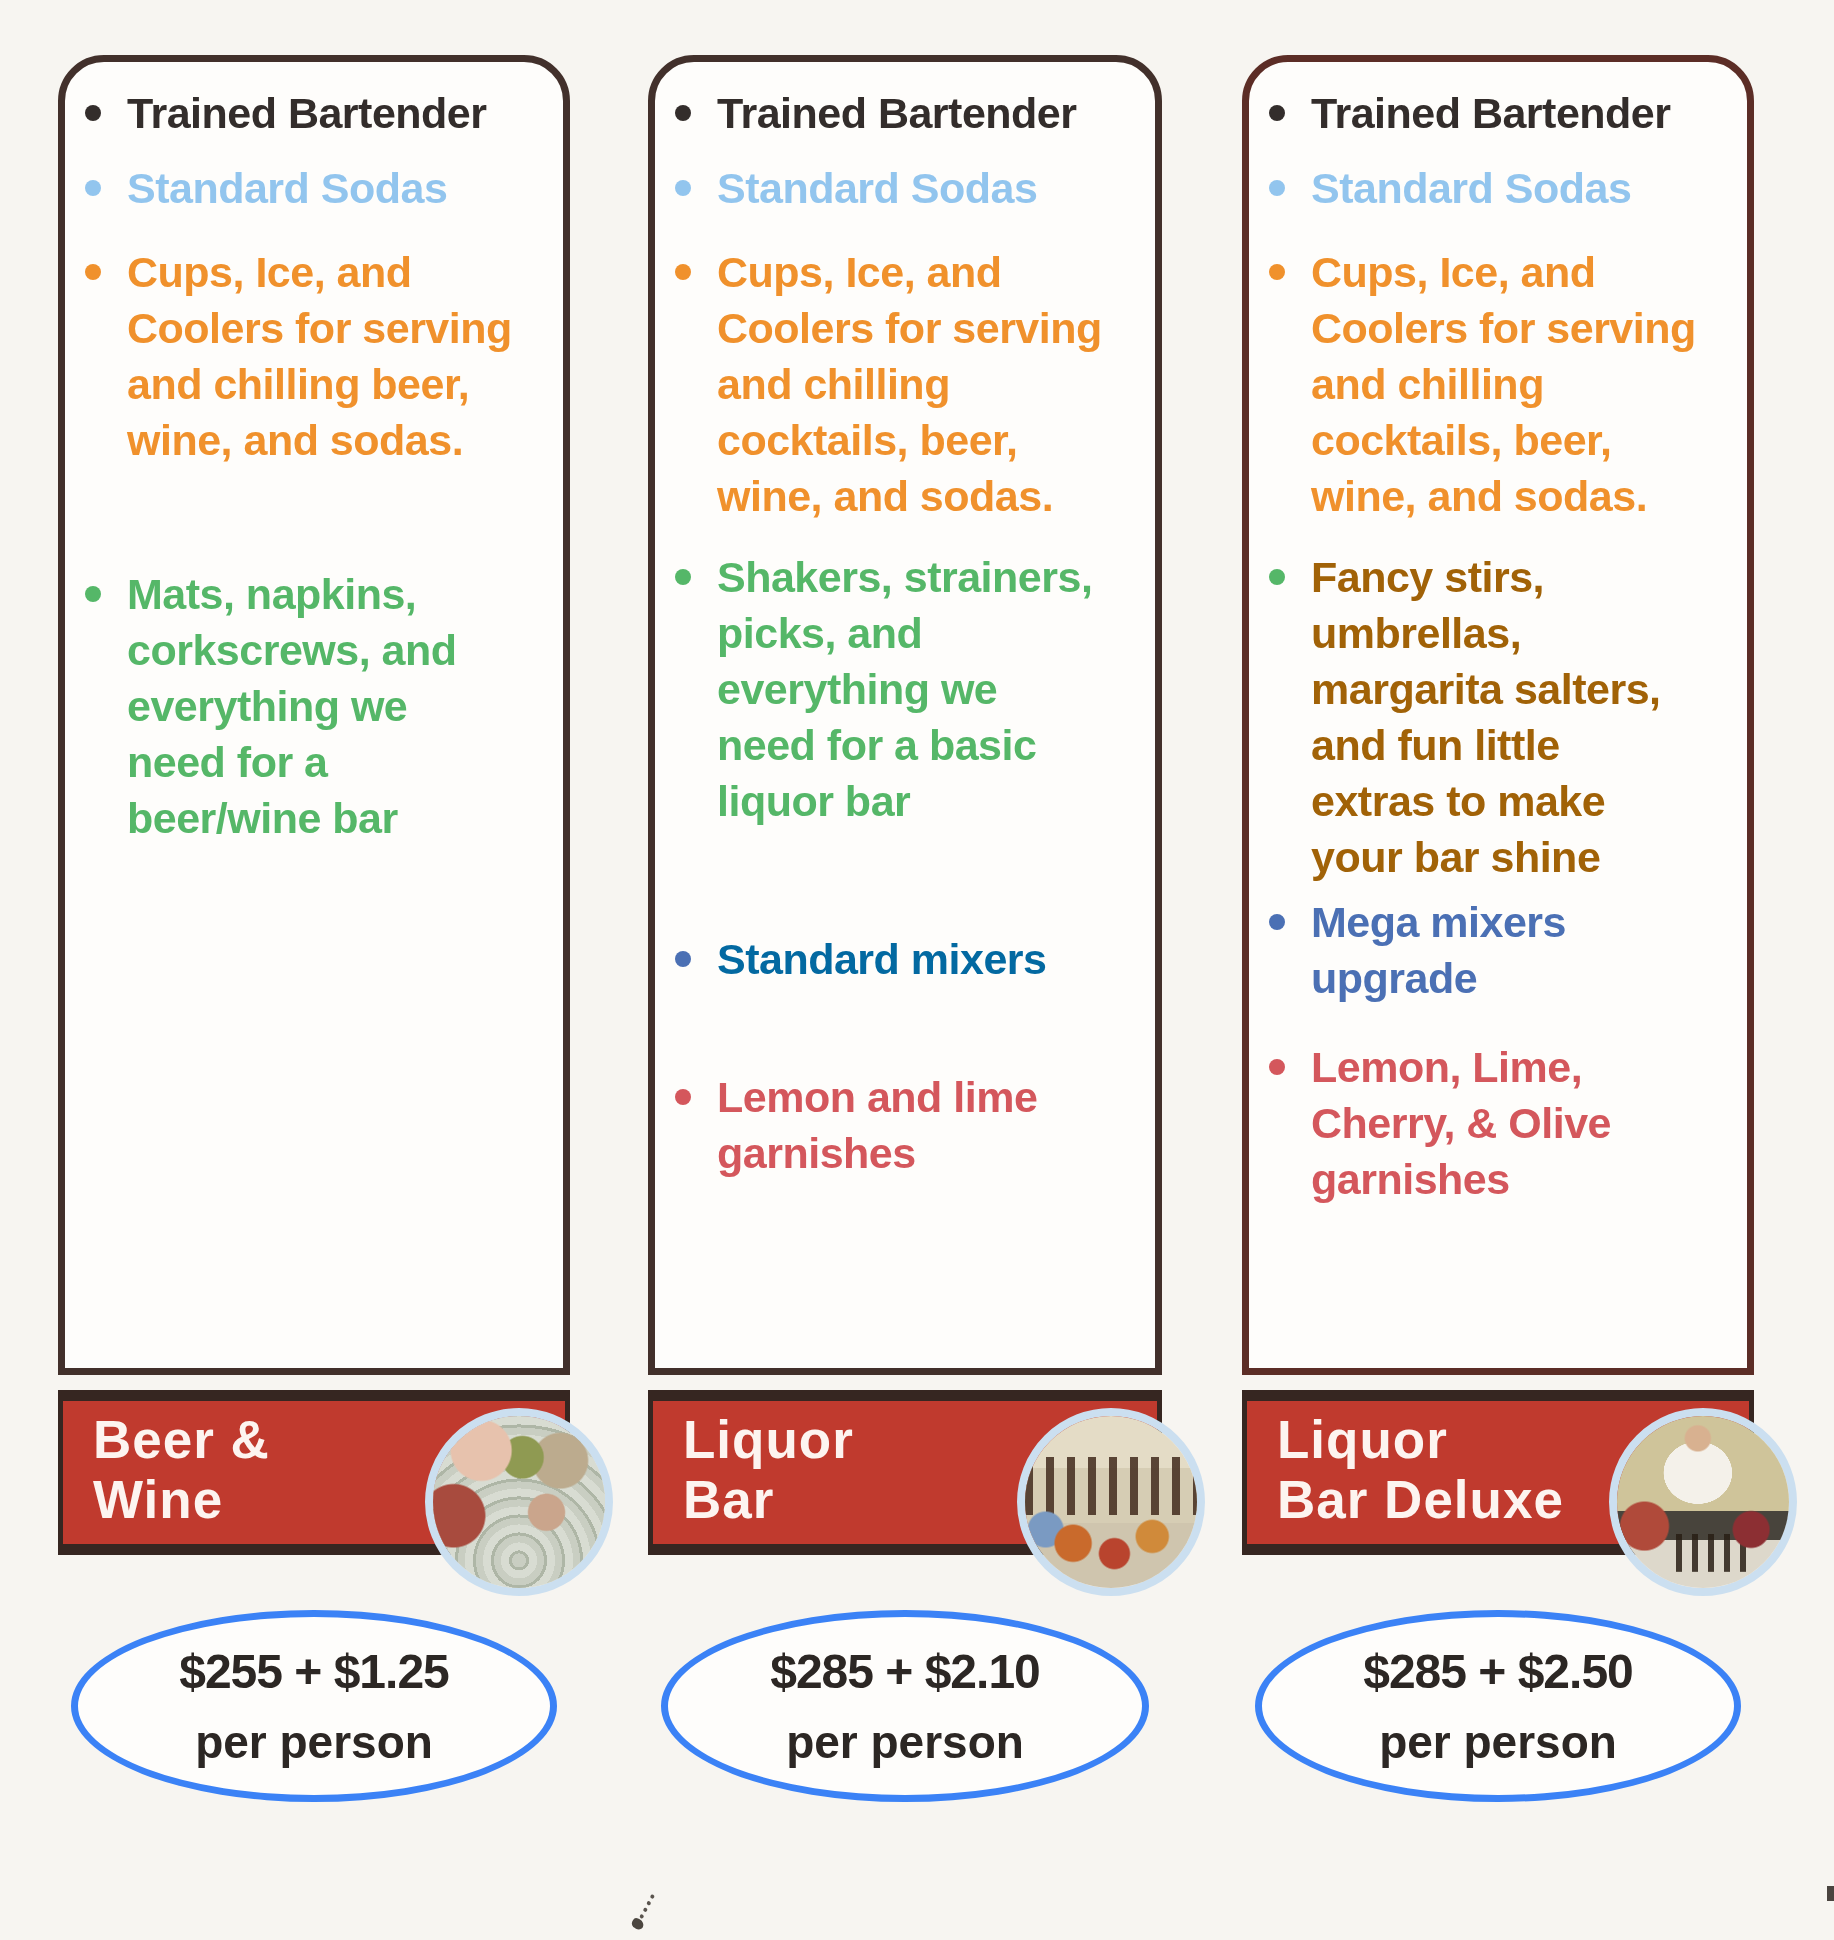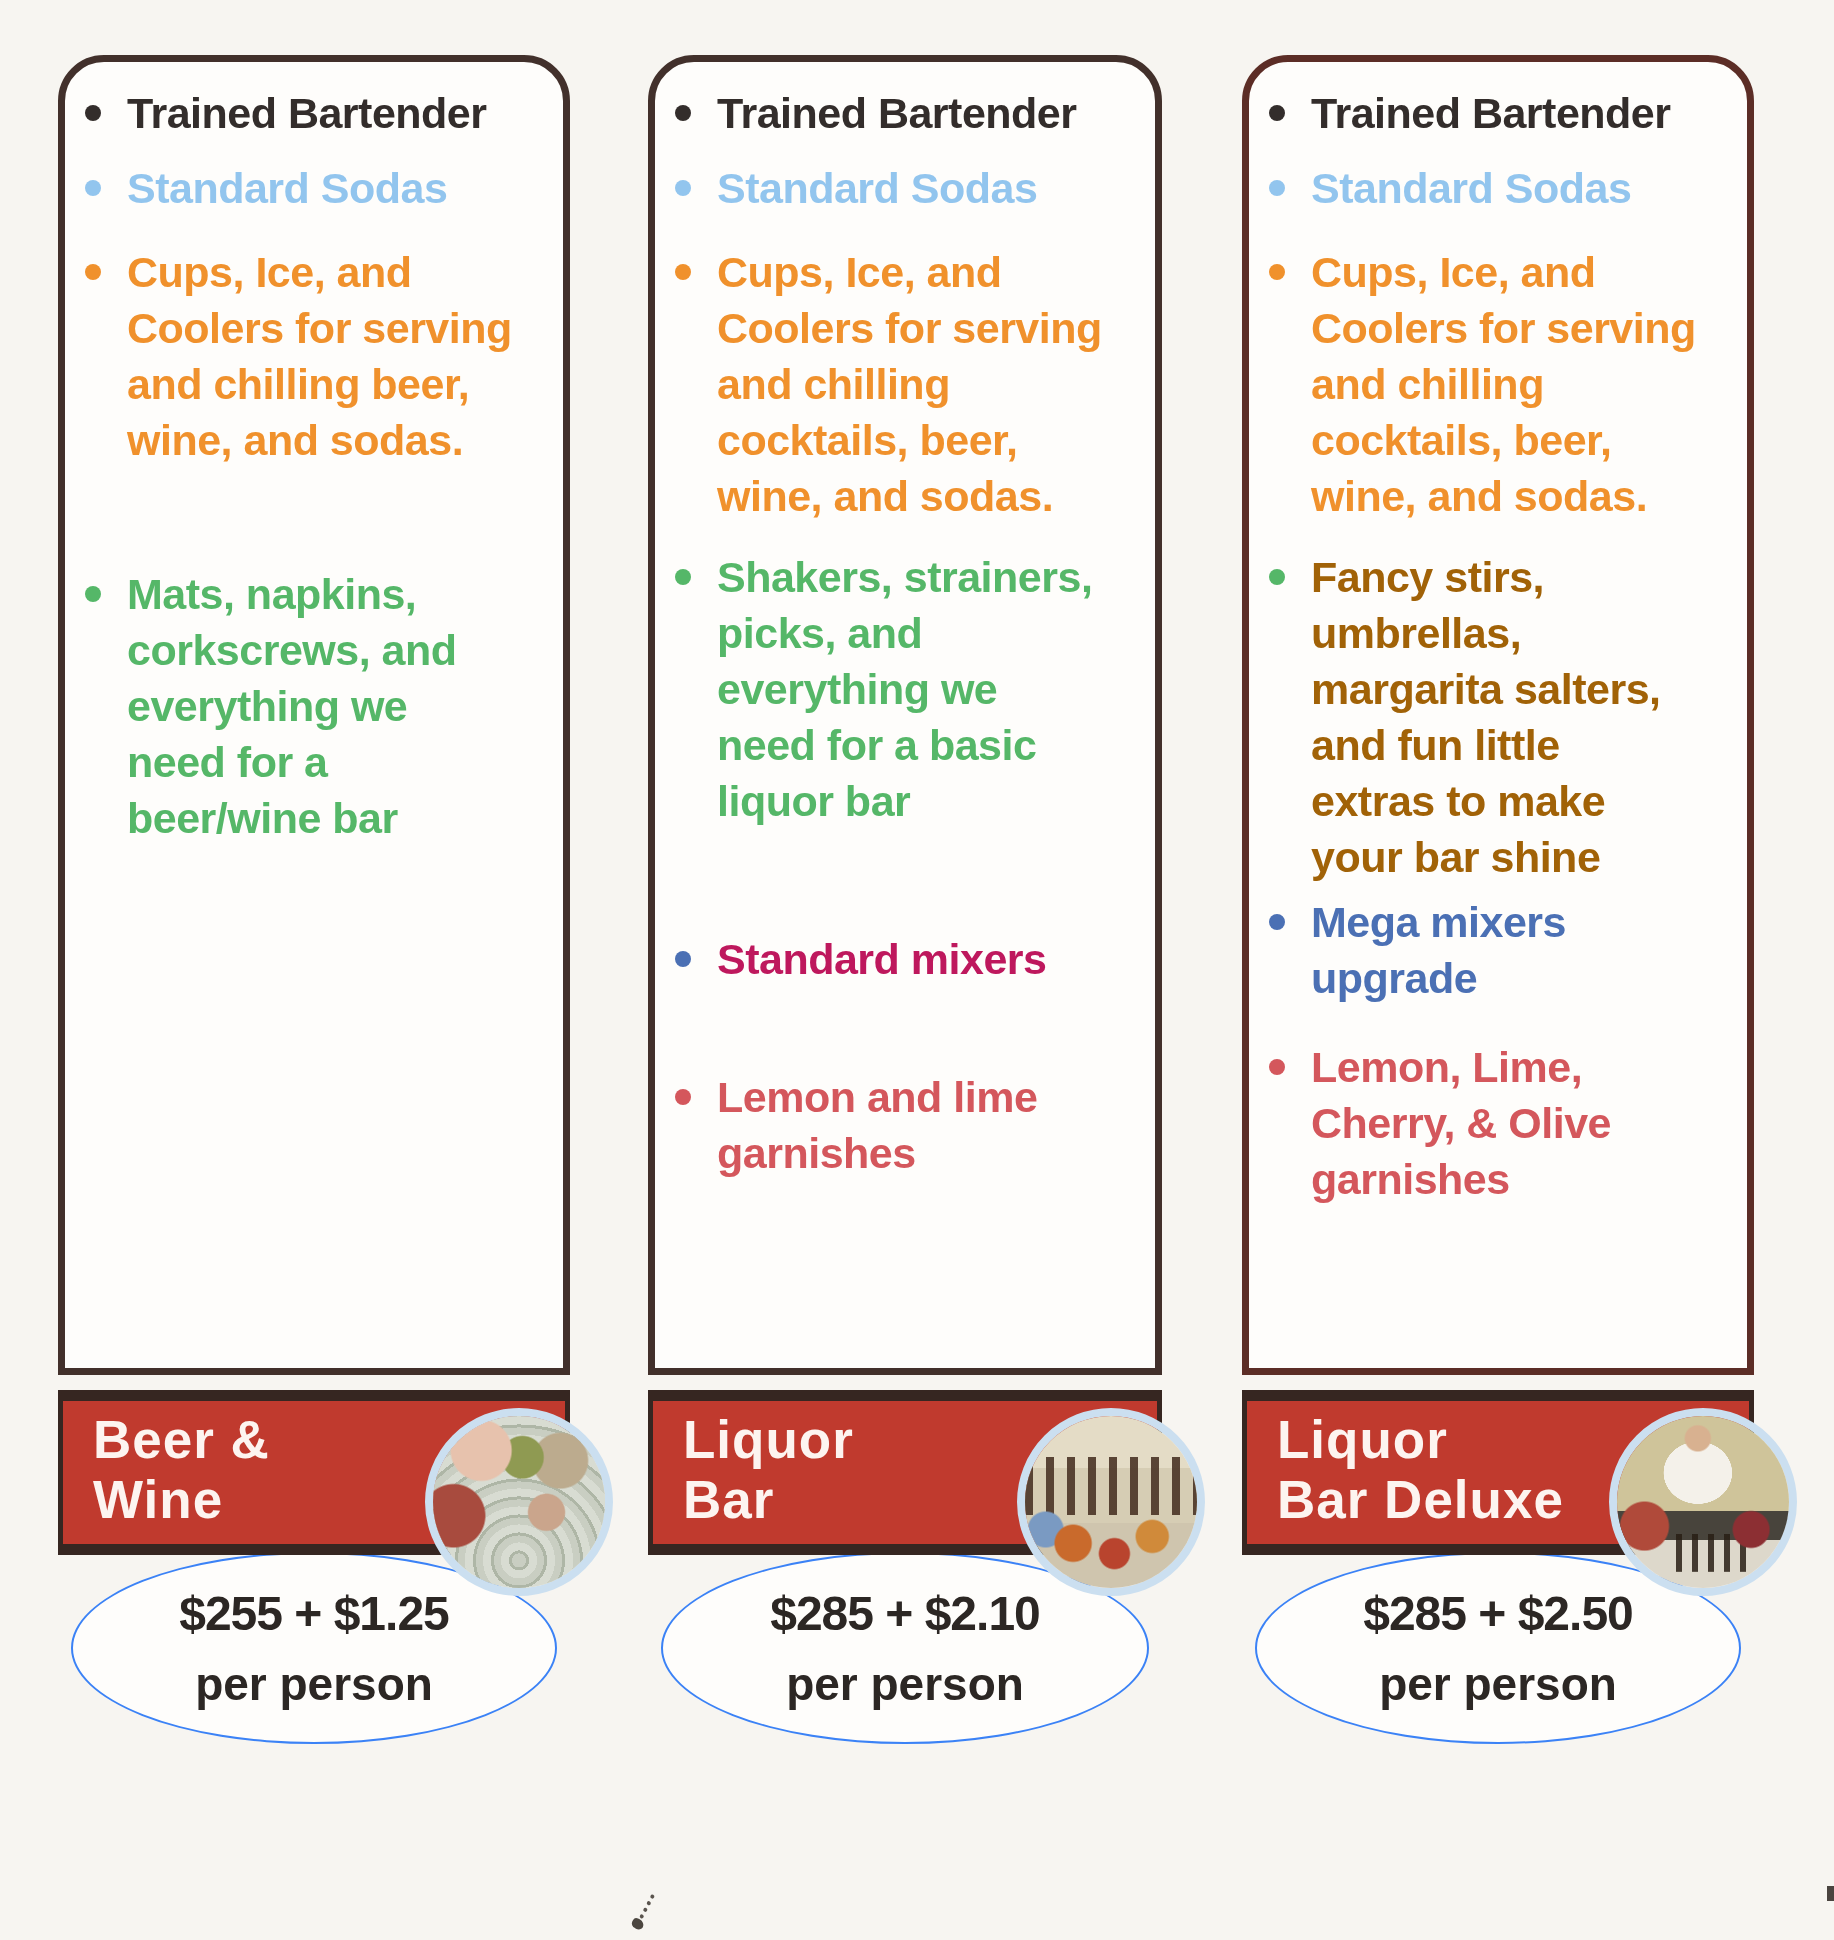--- a/index.html
+++ b/index.html
@@ -93,23 +93,23 @@
       radial-gradient(circle at 16% 64%, #b04a3a 0 13%, rgba(0,0,0,0) 14%),
       radial-gradient(circle at 78% 66%, #8c2f33 0 10%, rgba(0,0,0,0) 11%),
       repeating-linear-gradient(90deg, rgba(40,30,20,0.85) 0 6px, rgba(0,0,0,0) 6px 16px),
       linear-gradient(180deg, #cfc49a 0 55%, #48443c 55% 72%, #ddd8cb 72% 100%);
     background-size:100% 100%,100% 100%,100% 100%,100% 100%,46% 22%,100% 100%;
     background-position:0 0,0 0,0 0,0 0,64% 88%,0 0;
     background-repeat:no-repeat;
   }
   
   .oval {
-    position:absolute; left:6px; right:6px; top:1490px;
+    position:absolute; left:6px; right:6px; top:1548px;
     height:192px; z-index:1;
-    border:2px solid #3b82f6; border-radius:50%;
+    border:7px solid #3b82f6; border-radius:50%;
     display:flex; flex-direction:column; align-items:center; justify-content:center;
     row-gap:16px; background:#fefdfb;
   }
   .price-main { font-size:48px; font-weight:bold; letter-spacing:-1px; }
   .price-sub  { font-size:46px; font-weight:bold; }
 
   
   .scan-squiggle {
     position:absolute; left:642px; top:1898px; width:26px; height:34px;
     border-left:4px dotted #5a544e;
@@ -184,21 +184,21 @@
     <div class="item mt25">
       <span class="dot" style="background-color: rgb(85, 183, 104);"></span>
       <span class="txt" style="color: rgb(85, 183, 104);">Shakers, strainers,
 picks, and
 everything we
 need for a basic
 liquor bar</span>
     </div>
     <div class="item mt102">
       <span class="dot" style="background-color: rgb(75, 112, 180);"></span>
-      <span class="txt" style="color: #be185d;">Standard mixers</span>
+      <span class="txt" style="color: #0369a1;">Standard mixers</span>
     </div>
     <div class="item mt82">
       <span class="dot" style="background-color: rgb(212, 87, 92);"></span>
       <span class="txt" style="color: rgb(212, 87, 92);">Lemon and lime
 garnishes</span>
     </div>
   </div>
   <div class="banner" style="background-color: rgb(192, 58, 46);">
     <div class="banner-title" style="color: rgb(253, 244, 240);">Liquor
 Bar</div>

